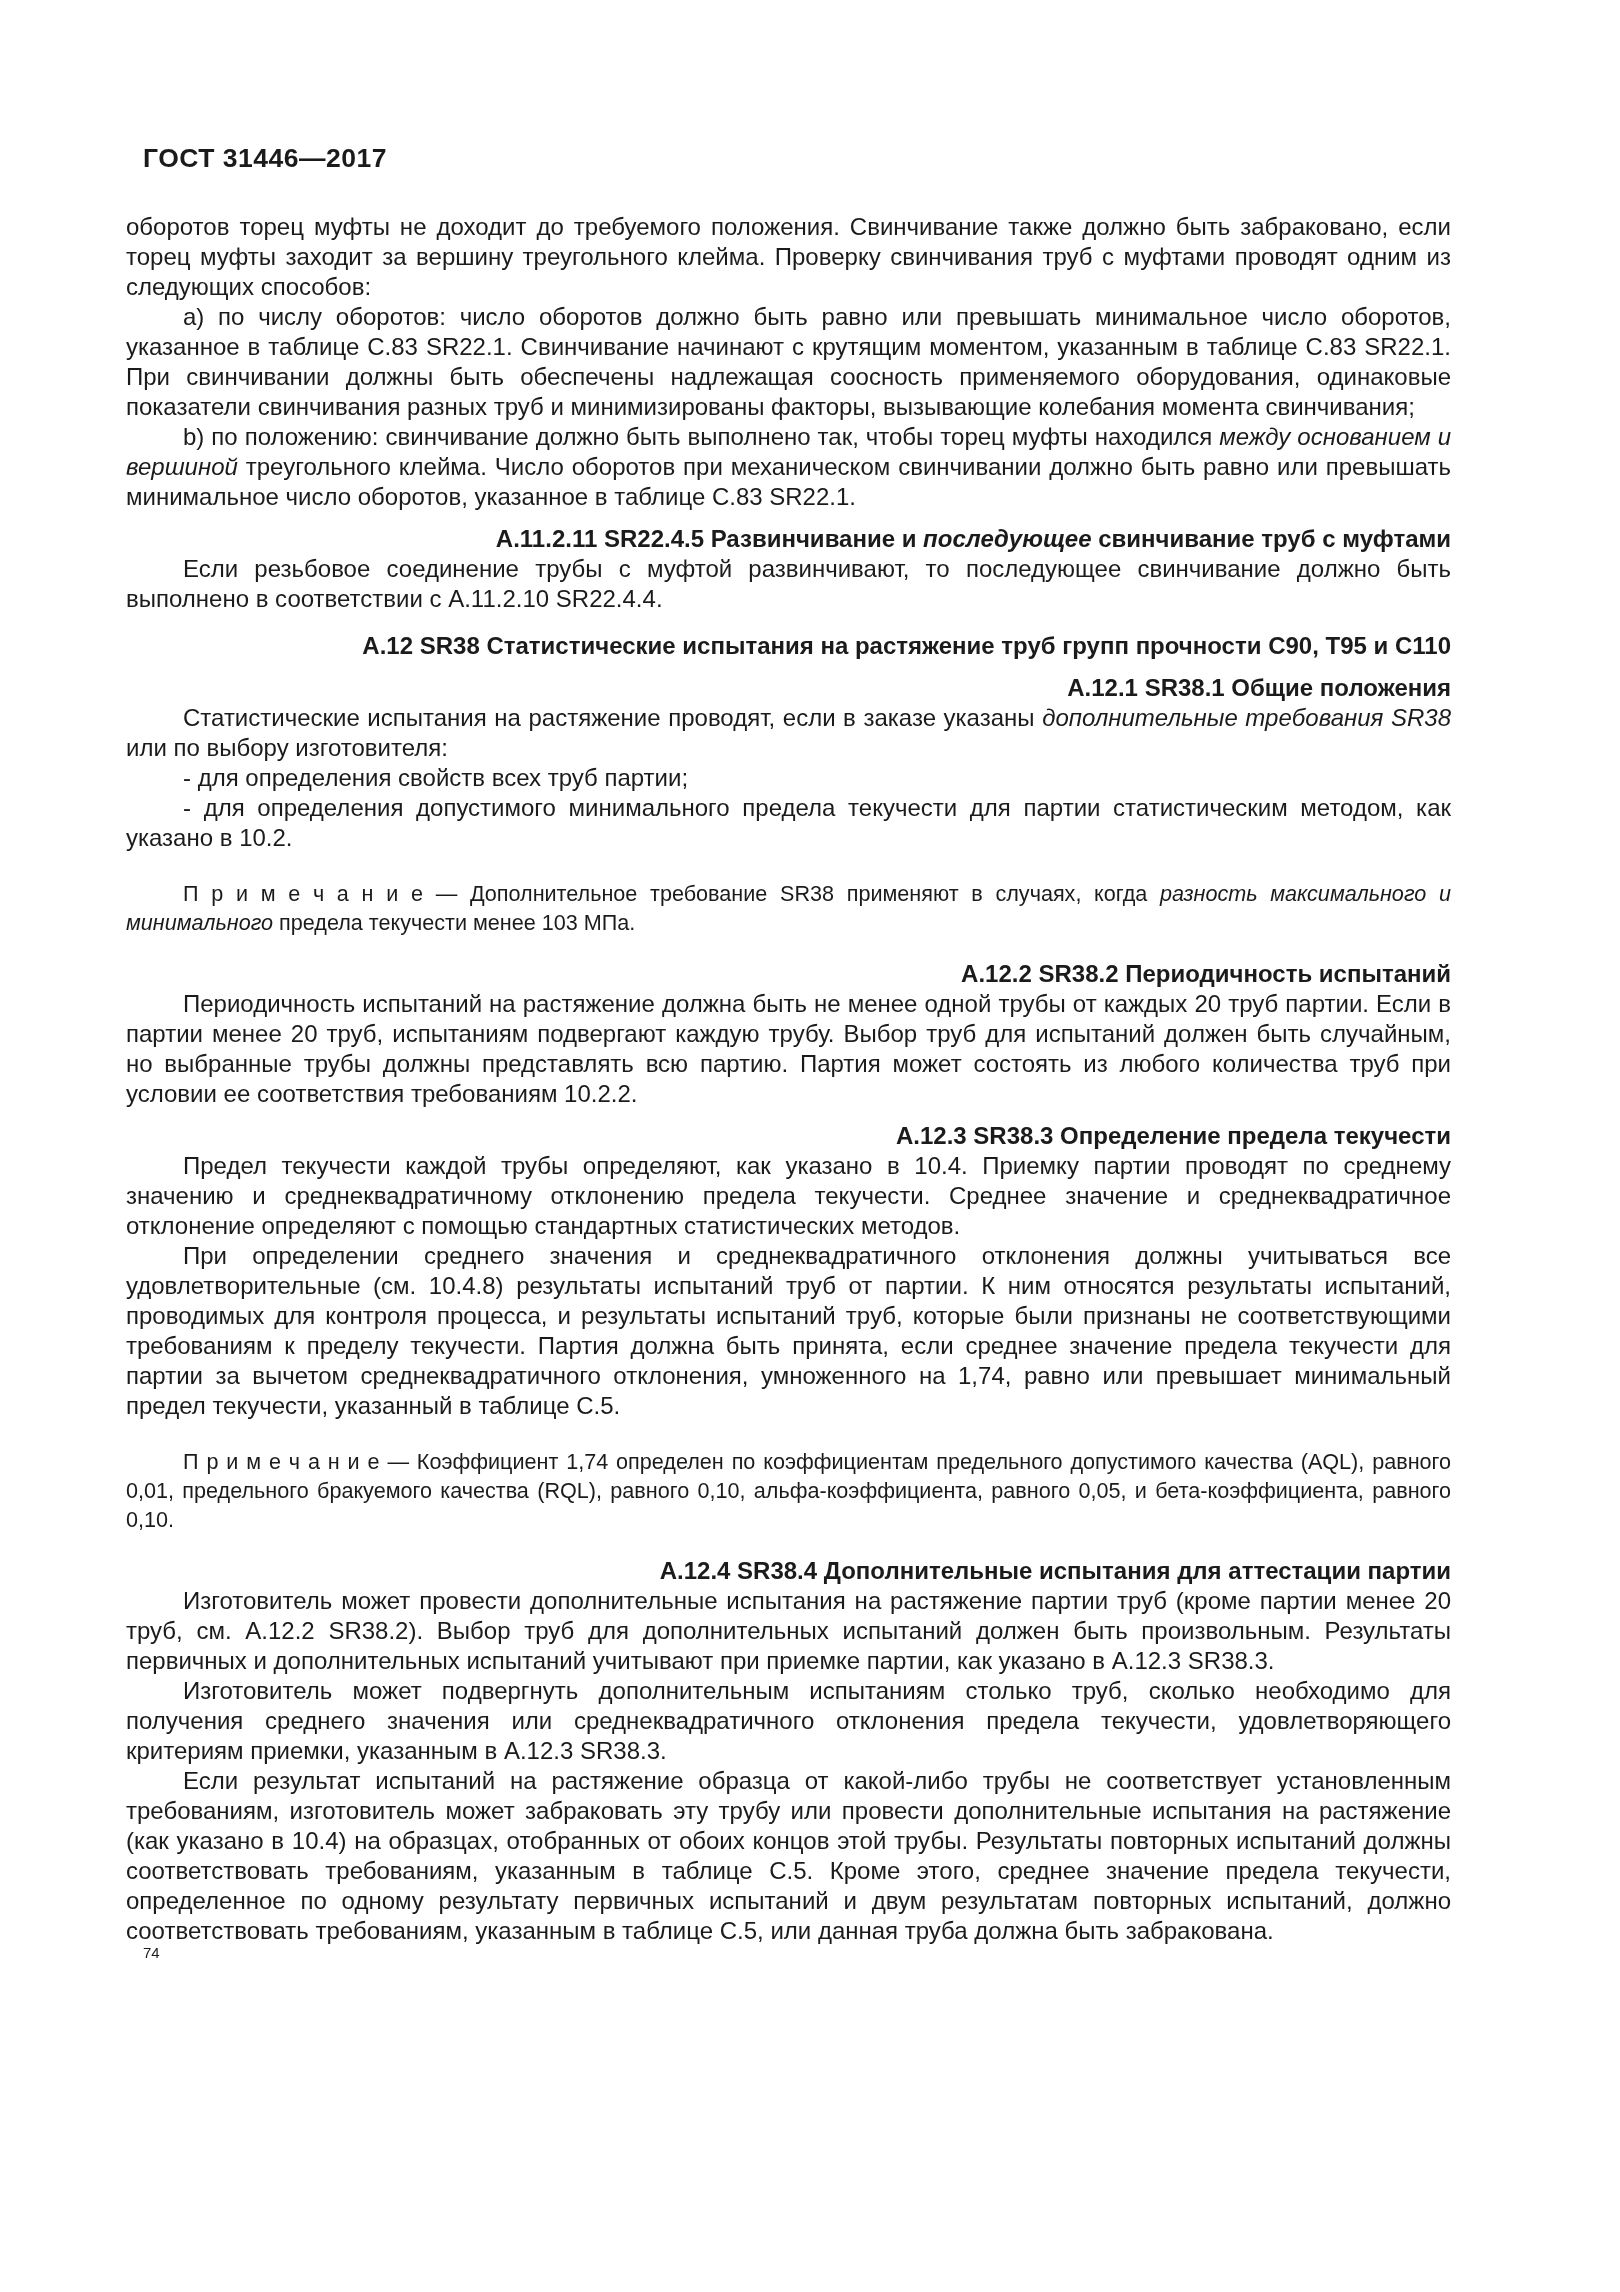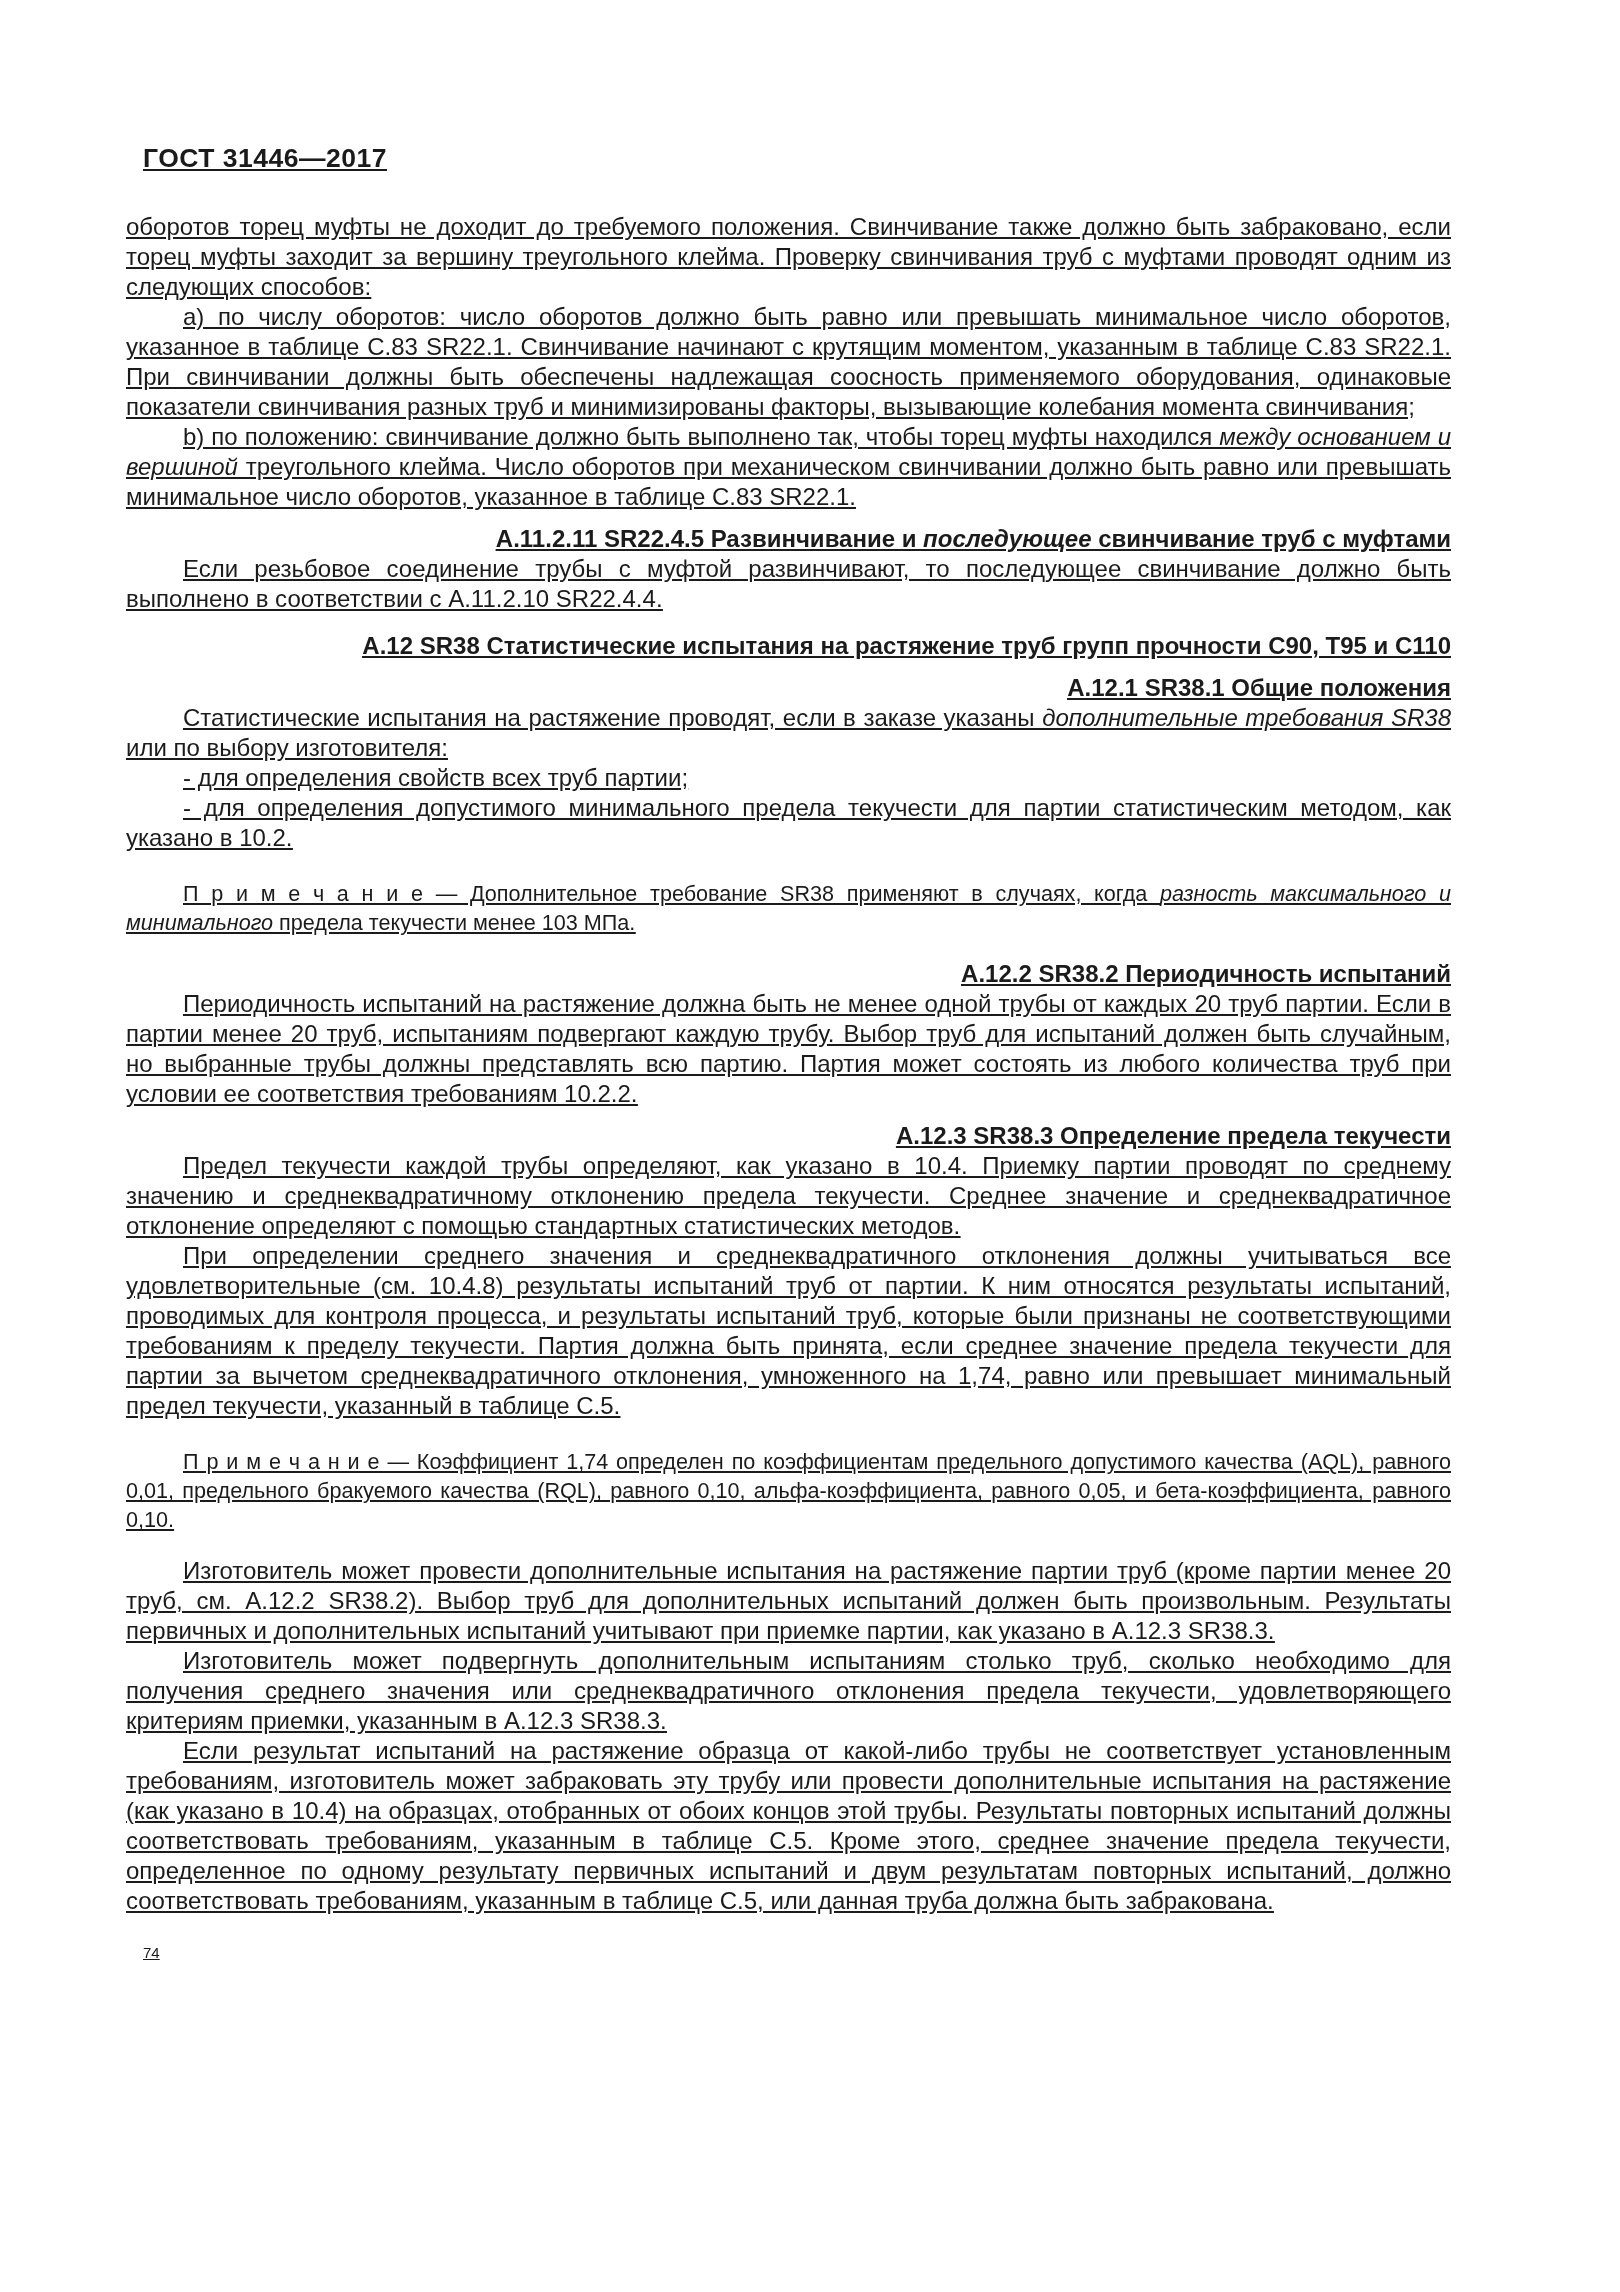--- a/index.html
+++ b/index.html
@@ -1,15 +1,15 @@
 <!DOCTYPE html>
 <html lang="ru"><head>
 <meta charset="utf-8">
 <style>
-  * { margin: 0; padding: 0; box-sizing: border-box; text-decoration: underline; }
+  * { margin: 0; padding: 0; box-sizing: border-box; }
   html, body { background: #ffffff; }
   .page {
     position: relative;
     width: 1620px;
     height: 2293px;
     background: #ffffff;
     font-family: "Liberation Sans", sans-serif;
     color: #1b1b1b;
     overflow: hidden;
   }
@@ -72,20 +72,21 @@
       <p class="blk para indent"><span class="s-n">Статистические испытания на растяжение проводят, если в заказе указаны </span><span class="s-i">дополнительные требования SR38</span><span class="s-n"> или по выбору изготовителя:</span></p>
       <p class="blk para indent"><span class="s-n">- для определения свойств всех труб партии;</span></p>
       <p class="blk para indent"><span class="s-n">- для определения допустимого минимального предела текучести для партии статистическим методом, как указано в 10.2.</span></p>
       <p class="blk note indent"><span class="s-n">П р и м е ч а н и е — Дополнительное требование SR38 применяют в случаях, когда </span><span class="s-i">разность максимального и минимального</span><span class="s-n"> предела текучести менее 103 МПа.</span></p>
       <p class="blk heading indent"><span class="s-b">А.12.2 SR38.2 Периодичность испытаний</span></p>
       <p class="blk para indent"><span class="s-n">Периодичность испытаний на растяжение должна быть не менее одной трубы от каждых 20 труб партии. Если в партии менее 20 труб, испытаниям подвергают каждую трубу. Выбор труб для испытаний должен быть случайным, но выбранные трубы должны представлять всю партию. Партия может состоять из любого количества труб при условии ее соответствия требованиям 10.2.2.</span></p>
       <p class="blk heading indent"><span class="s-b">А.12.3 SR38.3 Определение предела текучести</span></p>
       <p class="blk para indent"><span class="s-n">Предел текучести каждой трубы определяют, как указано в 10.4. Приемку партии проводят по среднему значению и среднеквадратичному отклонению предела текучести. Среднее значение и среднеквадратичное отклонение определяют с помощью стандартных статистических методов.</span></p>
       <p class="blk para indent"><span class="s-n">При определении среднего значения и среднеквадратичного отклонения должны учитываться все удовлетворительные (см. 10.4.8) результаты испытаний труб от партии. К ним относятся результаты испытаний, проводимых для контроля процесса, и результаты испытаний труб, которые были признаны не соответствующими требованиям к пределу текучести. Партия должна быть принята, если среднее значение предела текучести для партии за вычетом среднеквадратичного отклонения, умноженного на 1,74, равно или превышает минимальный предел текучести, указанный в таблице С.5.</span></p>
       <p class="blk note indent"><span class="s-n">П р и м е ч а н и е — Коэффициент 1,74 определен по коэффициентам предельного допустимого качества (AQL), равного 0,01, предельного бракуемого качества (RQL), равного 0,10, альфа-коэффициента, равного 0,05, и бета-коэффициента, равного 0,10.</span></p>
+      <p class="blk heading indent"><span class="s-b">А.12.4 SR38.4 Дополнительные испытания для аттестации партии</span></p>
       <p class="blk para indent"><span class="s-n">Изготовитель может провести дополнительные испытания на растяжение партии труб (кроме партии менее 20 труб, см. А.12.2 SR38.2). Выбор труб для дополнительных испытаний должен быть произвольным. Результаты первичных и дополнительных испытаний учитывают при приемке партии, как указано в А.12.3 SR38.3.</span></p>
       <p class="blk para indent"><span class="s-n">Изготовитель может подвергнуть дополнительным испытаниям столько труб, сколько необходимо для получения среднего значения или среднеквадратичного отклонения предела текучести, удовлетворяющего критериям приемки, указанным в А.12.3 SR38.3.</span></p>
       <p class="blk para indent"><span class="s-n">Если результат испытаний на растяжение образца от какой-либо трубы не соответствует установленным требованиям, изготовитель может забраковать эту трубу или провести дополнительные испытания на растяжение (как указано в 10.4) на образцах, отобранных от обоих концов этой трубы. Результаты повторных испытаний должны соответствовать требованиям, указанным в таблице С.5. Кроме этого, среднее значение предела текучести, определенное по одному результату первичных испытаний и двум результатам повторных испытаний, должно соответствовать требованиям, указанным в таблице С.5, или данная труба должна быть забракована.</span></p>
     </div>
 
   <div class="doc-footer">74</div>
 </div>
 
 
 </body></html>

